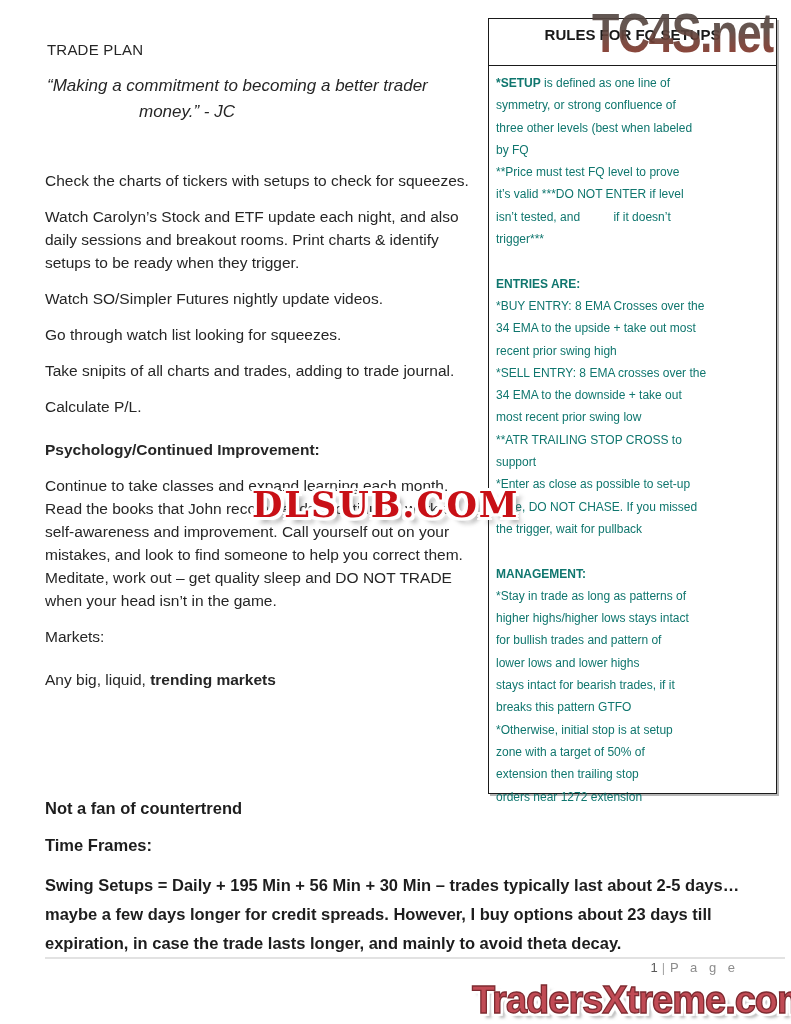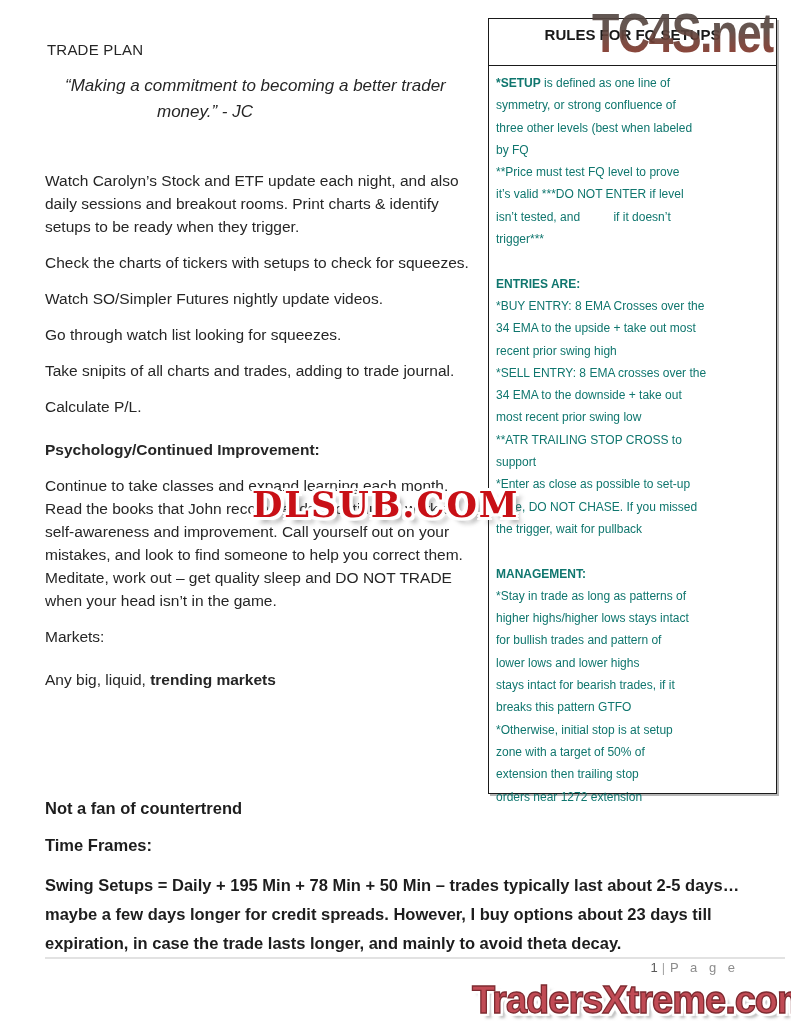--- a/index.html
+++ b/index.html
@@ -11,21 +11,21 @@
     overflow:hidden;
     font-family:"Liberation Sans","DejaVu Sans",sans-serif;
     color:#262626;
   }
   
   .left-col{
     position:absolute;left:45px;top:30px;width:437px;
     font-size:15.5px;line-height:23px;
   }
   .doc-title{font-size:15px;margin:8px 0 12px 2px;letter-spacing:.2px;}
-  .quote{font-style:italic;font-size:17px;line-height:26px;margin:0 0 44px 20px;}
+  .quote{font-style:italic;font-size:17px;line-height:26px;margin:0 0 44px 2px;}
   .quote .q2,.quote .q3{padding-left:92px;display:block;}
   .h-bold{font-weight:bold;margin:0 0 13px 0;}
   .para{margin:0 0 13px 0;}
   .psych-head{font-weight:bold;margin:20px 0 13px 0;}
   .markets-line{margin:8px 0 20px 0;}
   .bold-inline{font-weight:bold;}
   
   .bottom-sec{
     position:absolute;left:45px;top:797px;width:732px;
     font-size:16.5px;font-weight:bold;line-height:22px;color:#1d1d1d;
@@ -101,36 +101,36 @@
 <body>
 
 <div class="page">
 
   <div class="left-col">
     <div class="doc-title">TRADE PLAN</div>
     <div class="quote">
       <span class="q1">“Making a commitment to becoming a better trader</span>
       <span class="q3">money.” - JC</span>
     </div>
+    <p class="para">Check the charts of tickers with setups to check for squeezes.</p>
     <p class="para">Watch Carolyn’s Stock and ETF update each night, and also daily sessions and breakout rooms. Print charts &amp; identify setups to be ready when they trigger.</p>
-    <p class="para">Check the charts of tickers with setups to check for squeezes.</p>
     <p class="para">Watch SO/Simpler Futures nightly update videos.</p>
     <p class="para">Go through watch list looking for squeezes.</p>
     <p class="para">Take snipits of all charts and trades, adding to trade journal.</p>
     <p class="para">Calculate P/L.</p>
     <div class="psych-head">Psychology/Continued Improvement:</div>
     <p class="para">Continue to take classes and expand learning each month. Read the books that John recommends. Continually work on self-awareness and improvement. Call yourself out on your mistakes, and look to find someone to help you correct them.  Meditate,  work out – get quality sleep and DO NOT TRADE when your head isn’t in the game.</p>
     <p class="para markets-line">Markets:</p>
     <p class="para"><span>Any big, liquid, </span><span class="bold-inline">trending markets</span></p>
   </div>
 
   <div class="bottom-sec">
     <div class="b-head">Not a fan of countertrend</div>
     <div class="b-head">Time Frames:</div>
-    <p class="swing">Swing Setups = Daily + 195 Min + 78 Min + 50 Min – trades typically last about 2-5 days… maybe a few days longer for credit spreads. However, I buy options about 23 days till expiration, in case the trade lasts longer, and mainly to avoid theta decay.</p>
+    <p class="swing">Swing Setups = Daily + 195 Min + 56 Min + 30 Min – trades typically last about 2-5 days… maybe a few days longer for credit spreads. However, I buy options about 23 days till expiration, in case the trade lasts longer, and mainly to avoid theta decay.</p>
   </div>
 
   <div class="rules-box">
     <div class="rules-header">RULES FOR FQ SETUPS</div>
     <div class="rules-body"><span class="rb-head">*SETUP</span><span> is defined as one line of
 symmetry, or strong confluence of
 three other levels (best when labeled
 by FQ
 **Price must test FQ level to prove
 it’s valid ***DO NOT ENTER if level

